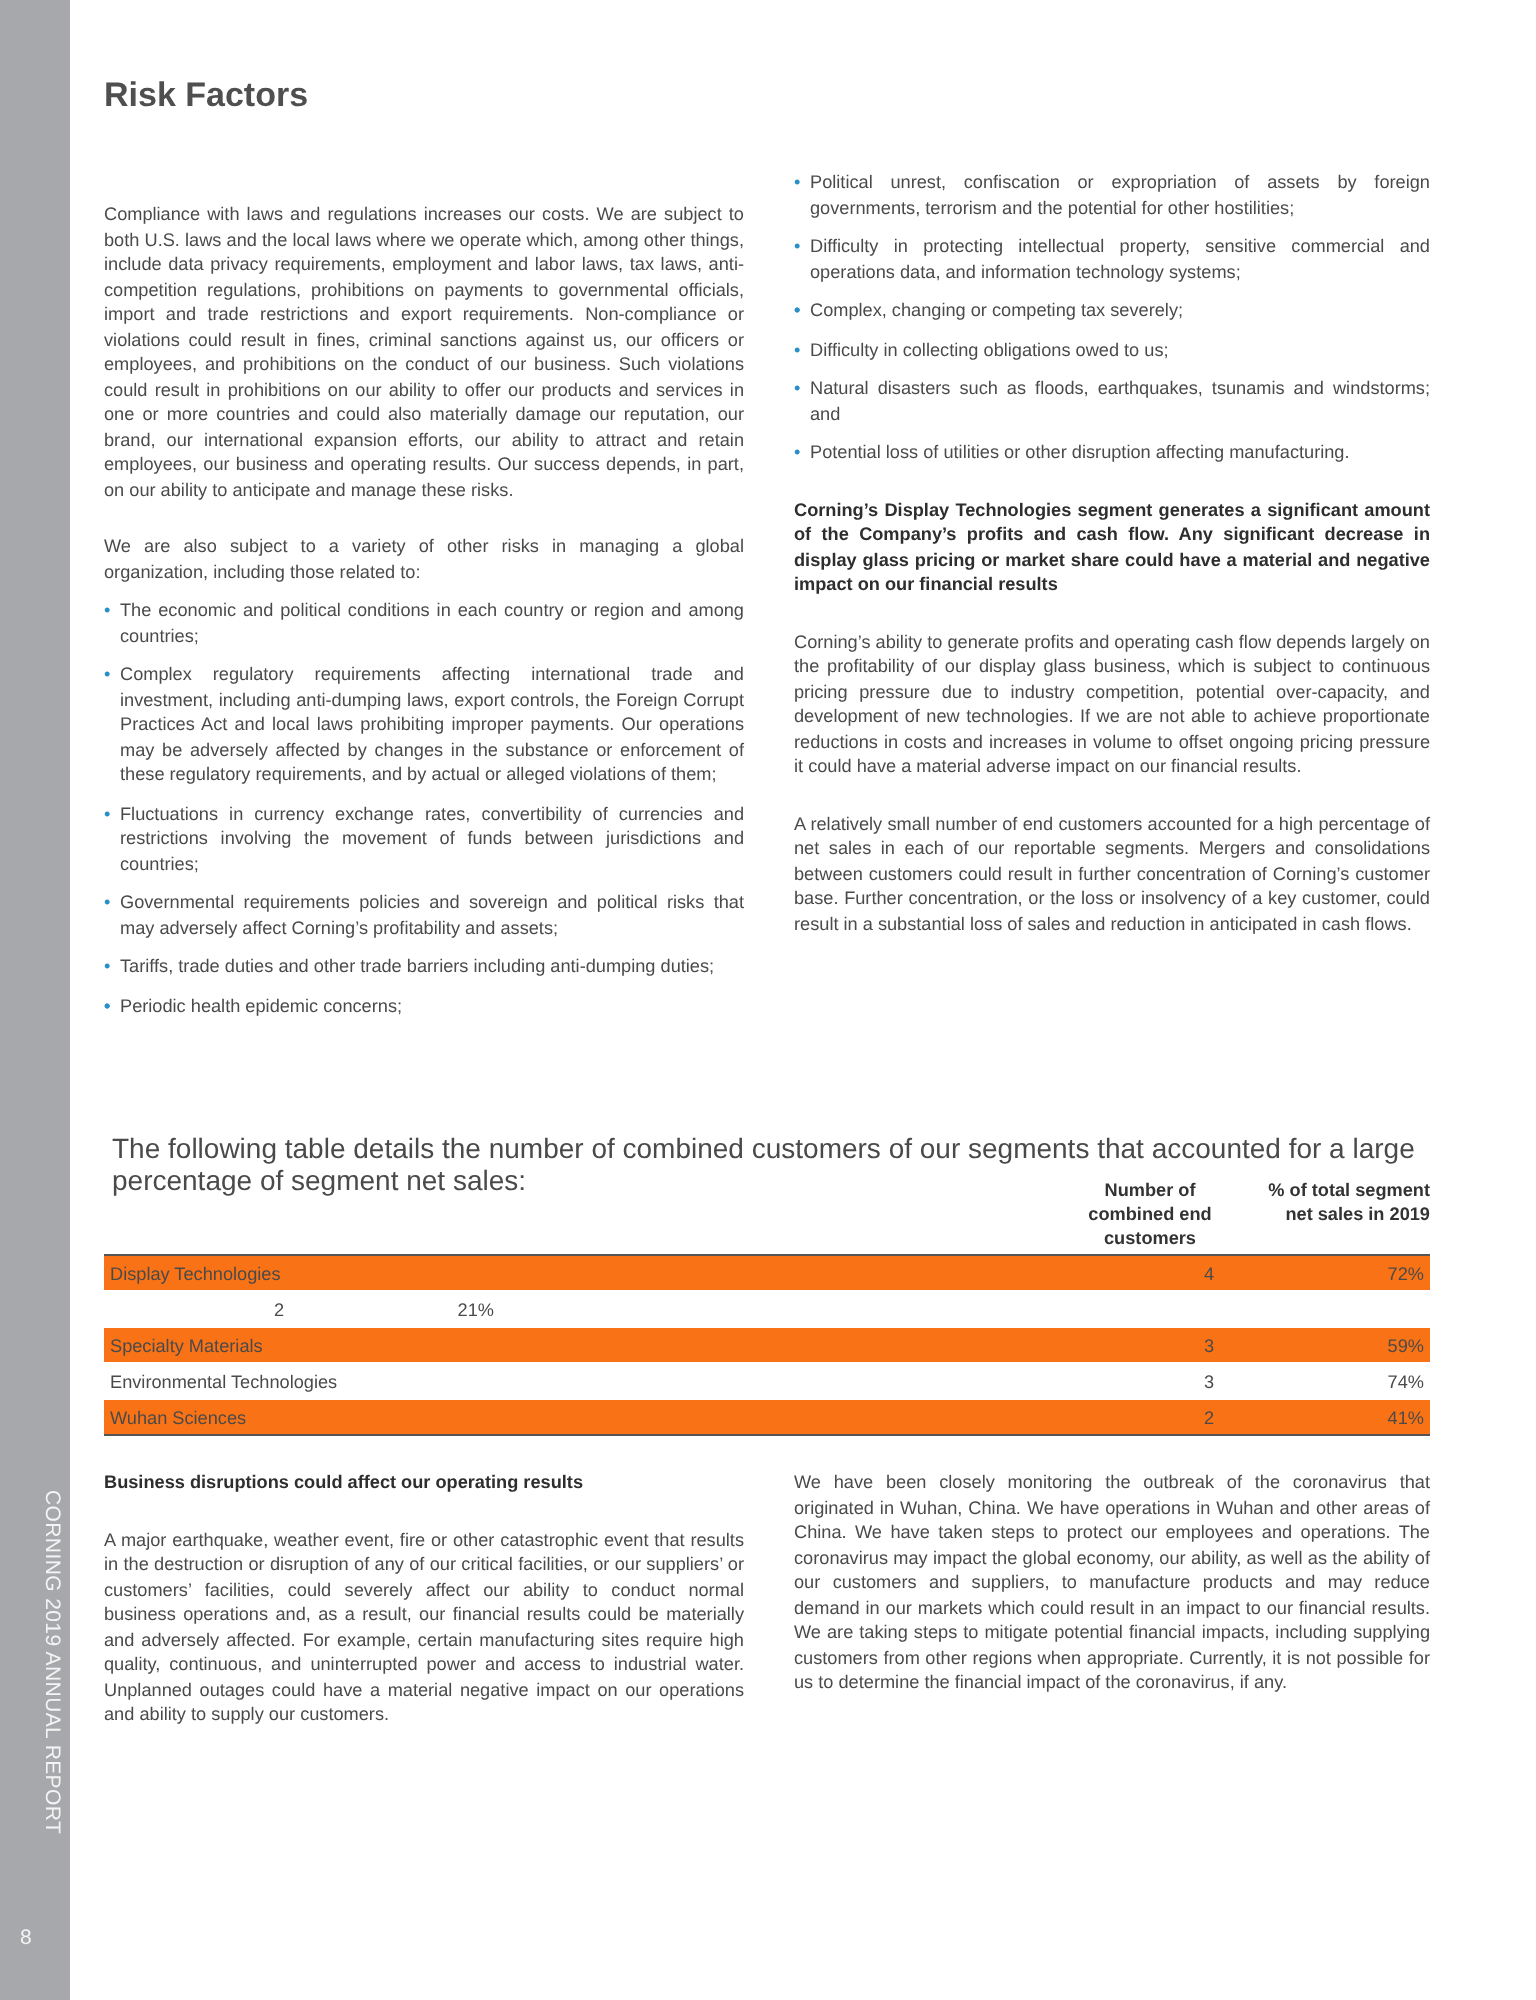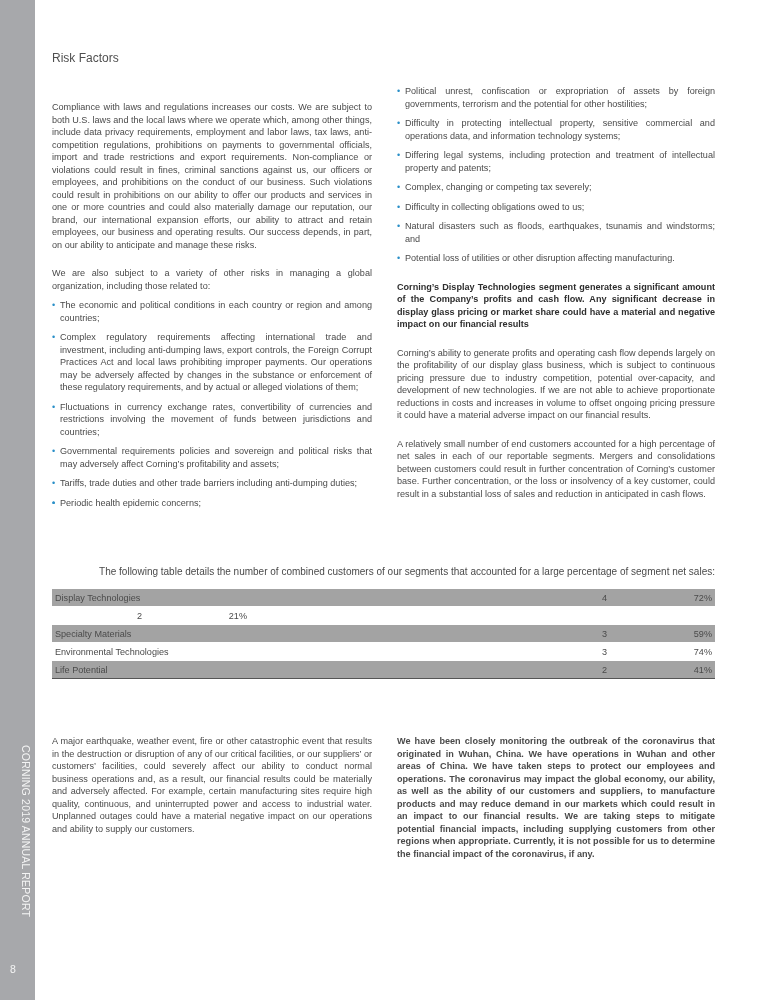--- a/index.html
+++ b/index.html
@@ -2,43 +2,43 @@
 <html><head>
 <meta charset="utf-8">
 <style>
   html, body { margin:0; padding:0; }
   body { width:768px; height:1000px; background:#ffffff; position:relative; overflow:hidden;
          font-family:"Liberation Sans", sans-serif; color:#4a4a4a; }
   .sidebar { position:absolute; left:0; top:0; width:35px; height:1000px; background:#a7a8ab; }
   .sidebar-title { position:absolute; left:2px; top:745px; width:30px; height:200px;
          writing-mode:vertical-rl; color:#f4f4f4; font-size:10.5px; letter-spacing:0.2px; white-space:nowrap; }
   .page-num { position:absolute; left:10px; top:963px; color:#f4f4f4; font-size:10.5px; }
-  .section-header { position:absolute; left:52px; top:51px; font-size:12px; color:#4f4f4f; }
+  .section-header { position:absolute; left:52px; top:38px; font-size:17px; color:#4f4f4f;font-weight:bold; }
   .col { position:absolute; font-size:9.1px; line-height:12.5px; text-align:justify; color:#4a4a4a; }
   .col-left { left:52px; top:85px; width:320px; }
   .col-right { left:397px; top:85px; width:318px; }
   p { margin:16px 0 7px 0; }
   ul { list-style:none; margin:0; padding:0; }
   li { position:relative; padding-left:8px; margin-bottom:7px; }
   li .bullet { position:absolute; left:0; top:0; color:#2a8fc8; }
   .bold-head { font-weight:bold; color:#2e2e2e; margin-bottom:7px; }
-  .intro { position:absolute; left:35px; top:566px; width:680px; font-size:10px; color:#4a4a4a;text-align:right; }
+  .intro { position:absolute; left:56px; top:566px; width:680px; font-size:14px; color:#4a4a4a; }
   .table { position:absolute; left:52px; top:589px; width:663px; font-size:9.1px; }
   .thead { display:flex; justify-content:flex-end; border-bottom:1.5px solid #555; padding-bottom:2px; }
   .th { font-weight:bold; color:#333; text-align:center; line-height:12px; }
   .th1 { width:90px; }
   .th2 { width:95px; text-align:right; }
   .trow { display:flex; height:17px; align-items:center; border-bottom:1px solid #ffffff; }
-  .trow.shade { background:#a3a3a3; }
+  .trow.shade { background:#f97316; }
   .trow:last-child { border-bottom:1.5px solid #555; }
   .td-name { flex:1; padding-left:3px; }
   .td-num { width:90px; text-align:right; padding-right:10px; }
   .td-pct { width:95px; text-align:right; padding-right:3px; }
   .col-left2 { left:52px; top:719px; width:320px; }
-  .col-right2 { left:397px; top:719px; width:318px;font-weight:bold; }
+  .col-right2 { left:397px; top:719px; width:318px; }
 </style>
 </head>
 <body>
 
 <div class="sidebar">
   <div class="sidebar-title">CORNING 2019 ANNUAL REPORT</div>
   <div class="page-num">8</div>
 </div>
 
 <div class="section-header">Risk Factors</div>
@@ -54,59 +54,64 @@
     <li><span class="bullet" style="color: rgb(42, 143, 200);">•</span><span>Tariffs, trade duties and other trade barriers including anti-dumping duties;</span></li>
     <li><span class="bullet" style="color: rgb(42, 143, 200);">•</span></li>
     <li><span class="bullet" style="color: rgb(42, 143, 200);">•</span><span>Periodic health epidemic concerns;</span></li>
   </ul>
 </div>
 
 <div class="col col-right">
   <ul>
     <li><span class="bullet" style="color: rgb(42, 143, 200);">•</span><span>Political unrest, confiscation or expropriation of assets by foreign governments, terrorism and the potential for other hostilities;</span></li>
     <li><span class="bullet" style="color: rgb(42, 143, 200);">•</span><span>Difficulty in protecting intellectual property, sensitive commercial and operations data, and information technology systems;</span></li>
-    <li><span class="bullet" style="color: rgb(42, 143, 200);">•</span><span>Differing legal systems, including protection and treatment of intellectual property and patents;</span></li>
+    <li><span class="bullet" style="color: rgb(42, 143, 200);">•</span></li>
     <li><span class="bullet" style="color: rgb(42, 143, 200);">•</span><span>Complex, changing or competing tax severely;</span></li>
     <li><span class="bullet" style="color: rgb(42, 143, 200);">•</span><span>Difficulty in collecting obligations owed to us;</span></li>
     <li><span class="bullet" style="color: rgb(42, 143, 200);">•</span><span>Natural disasters such as floods, earthquakes, tsunamis and windstorms; and</span></li>
     <li><span class="bullet" style="color: rgb(42, 143, 200);">•</span><span>Potential loss of utilities or other disruption affecting manufacturing.</span></li>
   </ul>
   <p class="bold-head">Corning’s Display Technologies segment generates a significant amount of the Company’s profits and cash flow. Any significant decrease in display glass pricing or market share could have a material and negative impact on our financial results</p>
   <p>Corning’s ability to generate profits and operating cash flow depends largely on the profitability of our display glass business, which is subject to continuous pricing pressure due to industry competition, potential over-capacity, and development of new technologies. If we are not able to achieve proportionate reductions in costs and increases in volume to offset ongoing pricing pressure it could have a material adverse impact on our financial results.</p>
   <p>A relatively small number of end customers accounted for a high percentage of net sales in each of our reportable segments. Mergers and consolidations between customers could result in further concentration of Corning’s customer base. Further concentration, or the loss or insolvency of a key customer, could result in a substantial loss of sales and reduction in anticipated in cash flows.</p>
 </div>
 
 <div class="intro">The following table details the number of combined customers of our segments that accounted for a large percentage of segment net sales:</div>
 
 <div class="table">
+  <div class="thead">
+    <div class="th th1">Number of combined end customers</div>
+    <div class="th th2">% of total segment net sales in 2019</div>
+  </div>
   <div class="trow shade">
     <div class="td-name">Display Technologies</div>
     <div class="td-num">4</div>
     <div class="td-pct">72%</div>
   </div>
   <div class="trow">
     <div class="td-num">2</div>
     <div class="td-pct">21%</div>
   </div>
   <div class="trow shade">
     <div class="td-name">Specialty Materials</div>
     <div class="td-num">3</div>
     <div class="td-pct">59%</div>
   </div>
   <div class="trow">
     <div class="td-name">Environmental Technologies</div>
     <div class="td-num">3</div>
     <div class="td-pct">74%</div>
   </div>
   <div class="trow shade">
-    <div class="td-name">Life Potential</div>
+    <div class="td-name">Wuhan Sciences</div>
     <div class="td-num">2</div>
     <div class="td-pct">41%</div>
   </div>
 </div>
 
 <div class="col col-left2">
+  <p class="bold-head">Business disruptions could affect our operating results</p>
   <p>A major earthquake, weather event, fire or other catastrophic event that results in the destruction or disruption of any of our critical facilities, or our suppliers’ or customers’ facilities, could severely affect our ability to conduct normal business operations and, as a result, our financial results could be materially and adversely affected. For example, certain manufacturing sites require high quality, continuous, and uninterrupted power and access to industrial water. Unplanned outages could have a material negative impact on our operations and ability to supply our customers.</p>
 </div>
 
 <div class="col col-right2">
   <p>We have been closely monitoring the outbreak of the coronavirus that originated in Wuhan, China. We have operations in Wuhan and other areas of China. We have taken steps to protect our employees and operations. The coronavirus may impact the global economy, our ability, as well as the ability of our customers and suppliers, to manufacture products and may reduce demand in our markets which could result in an impact to our financial results. We are taking steps to mitigate potential financial impacts, including supplying customers from other regions when appropriate. Currently, it is not possible for us to determine the financial impact of the coronavirus, if any.</p>
 </div>
 
 </body></html>

